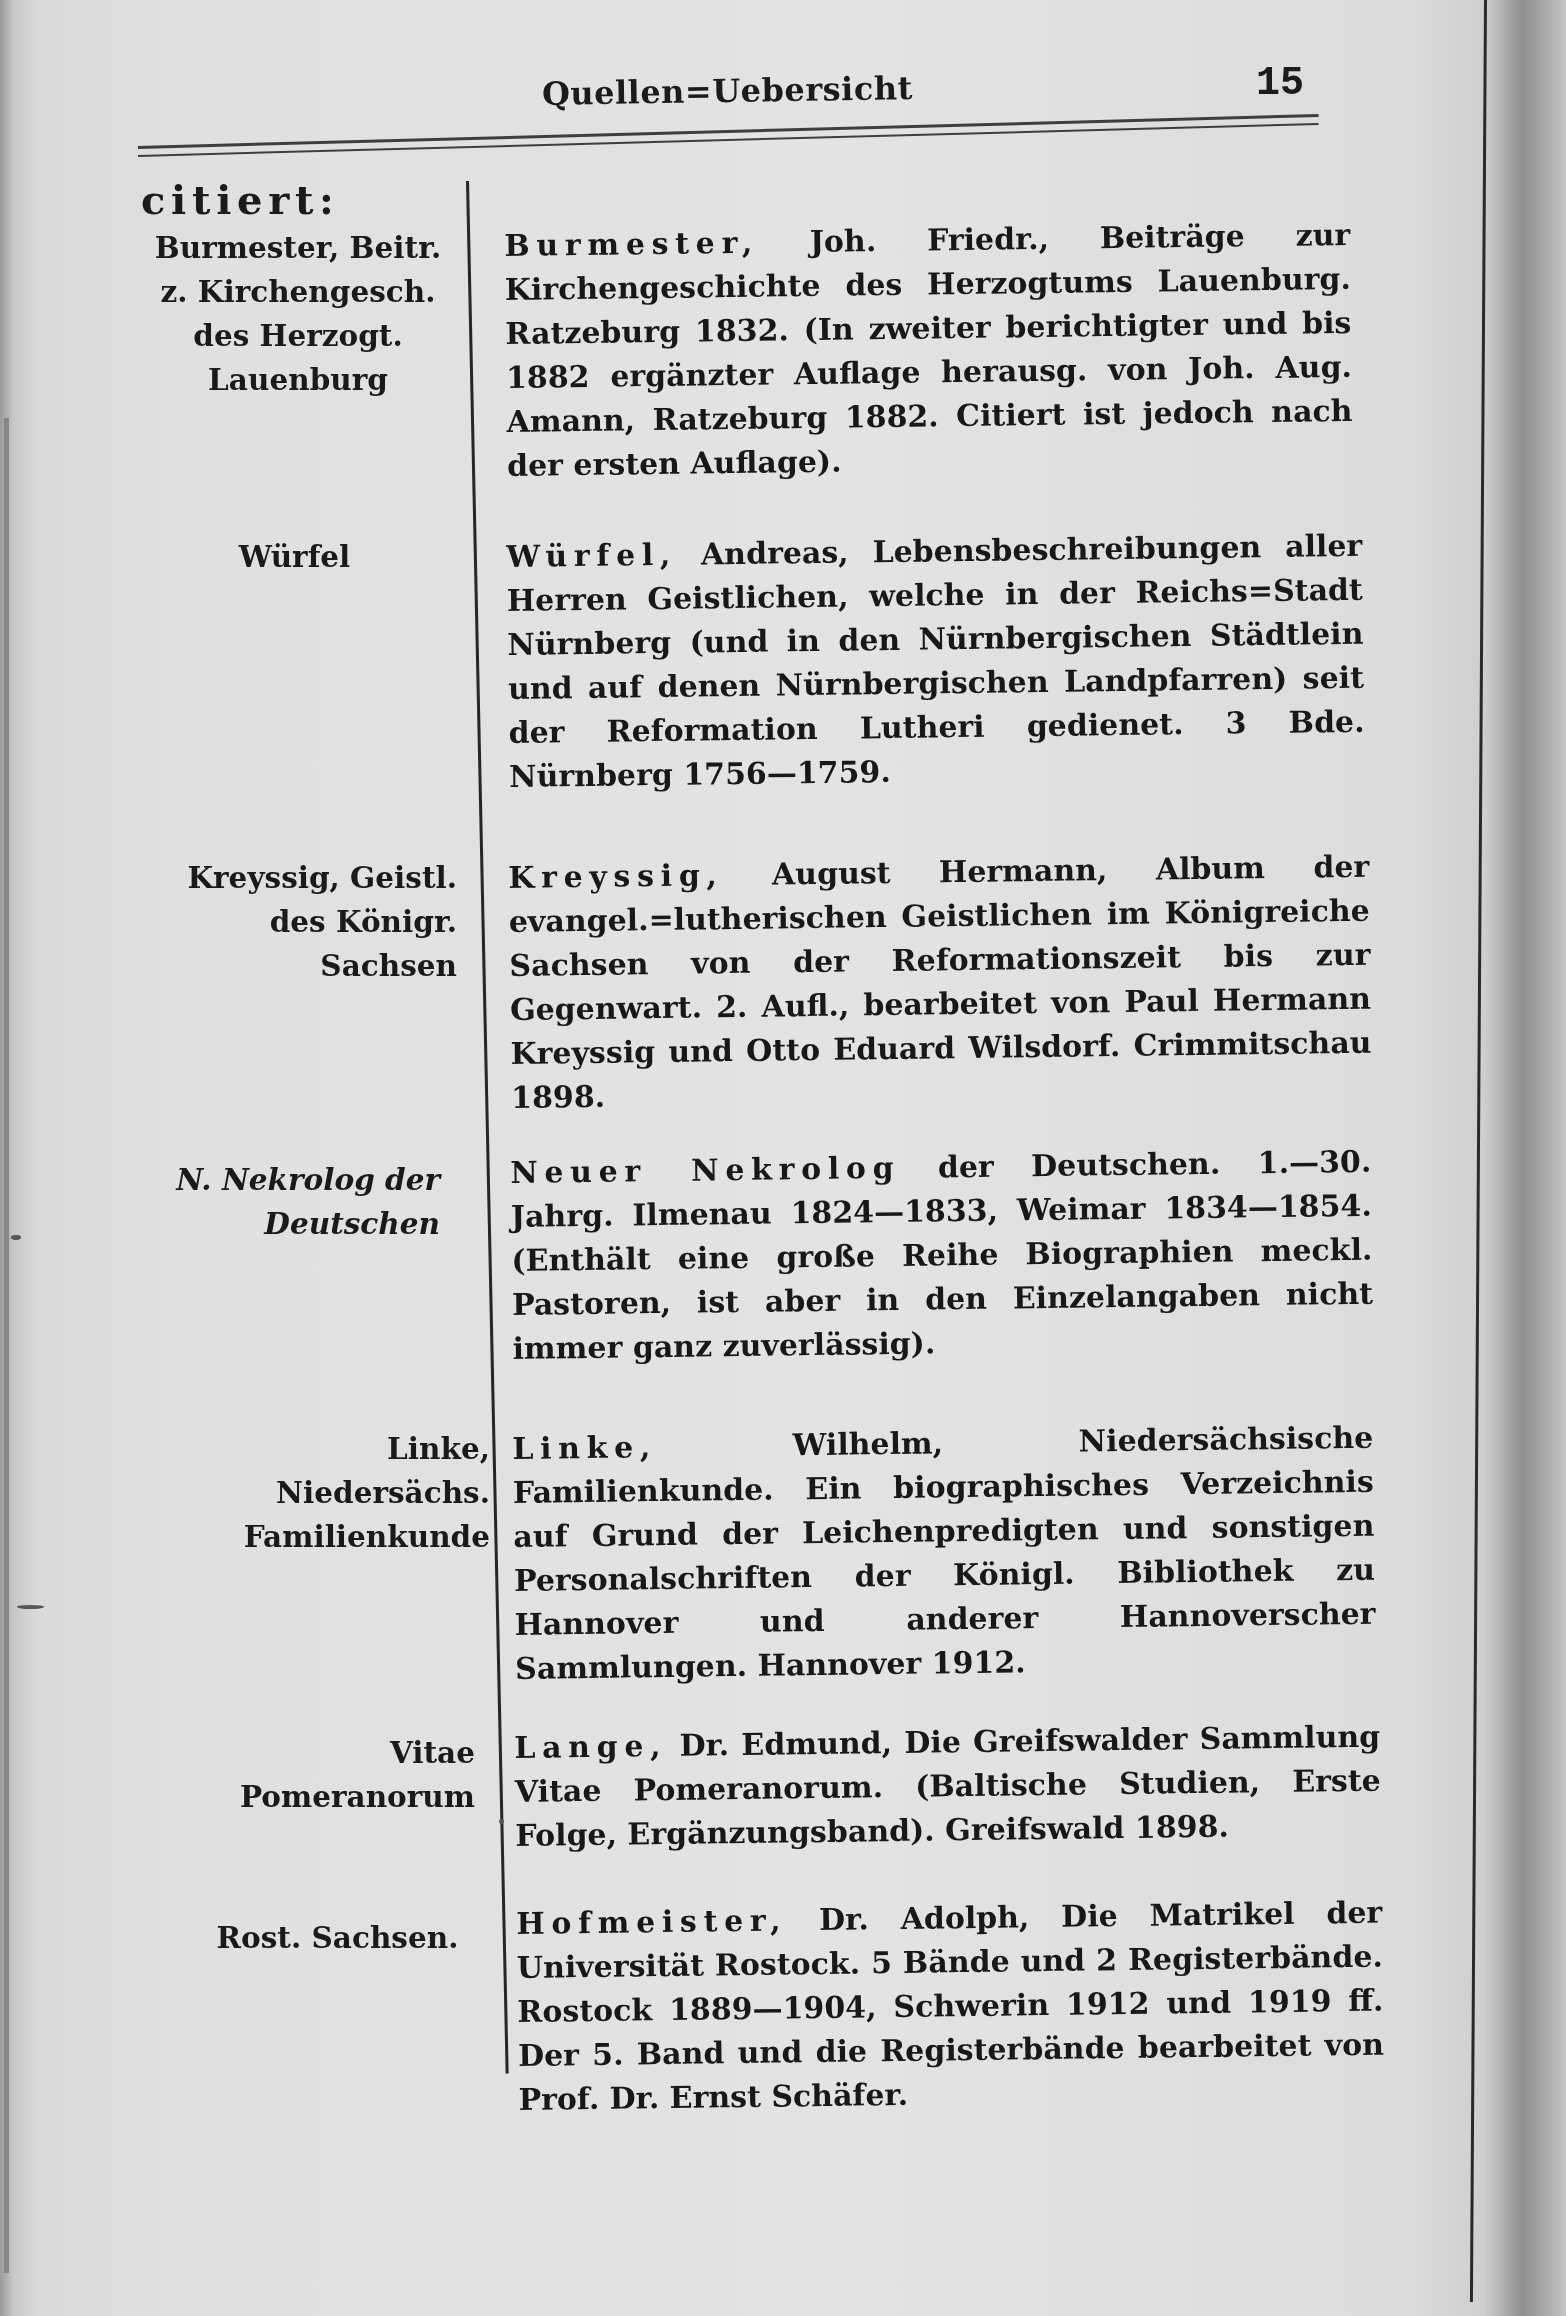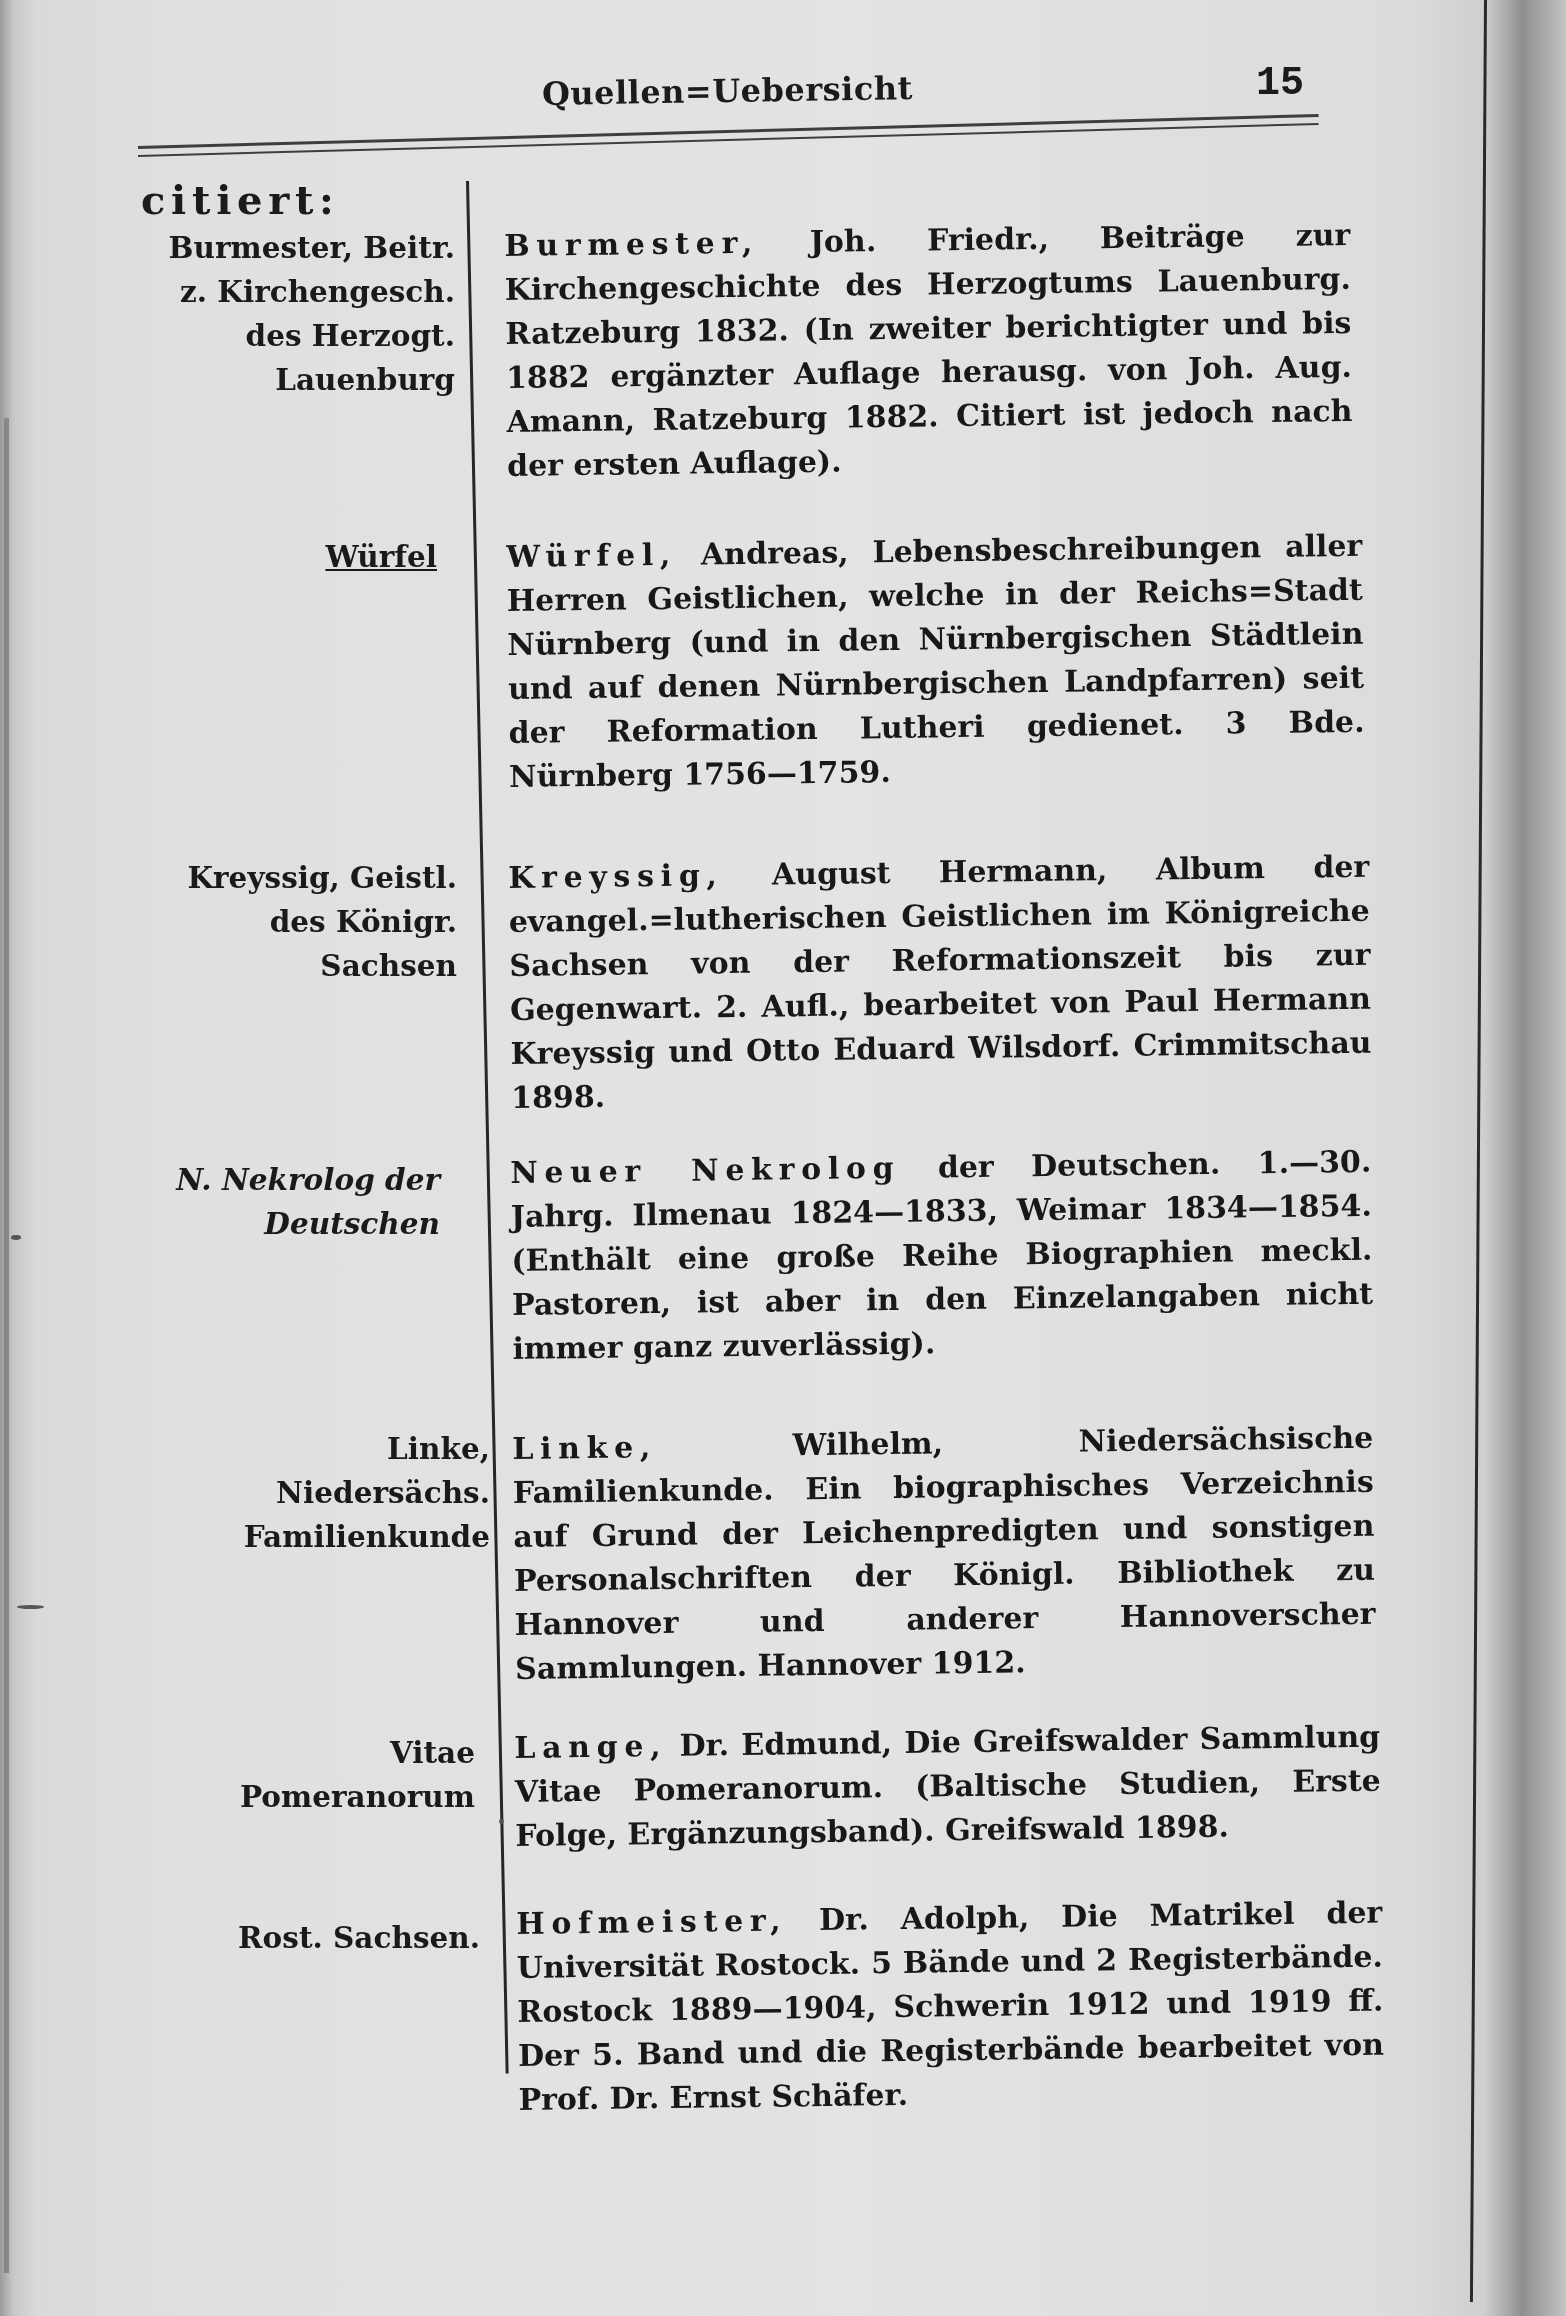--- a/index.html
+++ b/index.html
@@ -47,21 +47,21 @@
   }
   .divider {
     position: absolute; left: 466px; top: 181px; width: 2.9px; height: 1893px;
     background: #262626; transform: rotate(-1.2deg); transform-origin: top left;
   }
   .entry { position: absolute; }
   .short {
     position: absolute; font-size: 29.5px; font-weight: bold; line-height: 44px;
     text-align: right; color: #1a1a1a;
   }
-  .short.left-al { text-align: right; }
+  .short.left-al { text-align: center; }
   .full {
     position: absolute; font-size: 30px; line-height: 44px;
     text-align: justify; text-align-last: left; color: #181818;
     transform: rotate(-0.75deg); transform-origin: top left;
     font-family: "DejaVu Serif", serif; font-weight: bold;
   }
   .full .author { letter-spacing: 6.7px; }
   .speck { position: absolute; background: #555; border-radius: 50%; }
 </style>
 </head>
@@ -80,21 +80,21 @@
 
 <div class="col-label">citiert:</div>
 <div class="divider"></div>
 
 <div class="entry">
   <div class="short left-al" style="left:141px; top:226px; width:314px;">Burmester, Beitr. z. Kirchengesch. des Herzogt. Lauenburg</div>
   <div class="full" style="left:504px; top:224px; width:846px;"><span class="author">Burmester,</span> <span>Joh. Friedr., Beiträge zur Kirchengeschichte des Herzogtums Lauenburg. Ratzeburg 1832. (In zweiter berichtigter und bis 1882 ergänzter Auflage herausg. von Joh. Aug. Amann, Ratzeburg 1882. Citiert ist jedoch nach der ersten Auflage).</span></div>
 </div>
 
 <div class="entry">
-  <div class="short left-al" style="left:152px; top:535px; width:285px;text-decoration:underline;">Würfel</div>
+  <div class="short left-al" style="left:152px; top:535px; width:285px;">Würfel</div>
   <div class="full" style="left:506px; top:535px; width:856px;"><span class="author">Würfel,</span> <span>Andreas, Lebensbeschreibungen aller Herren Geistlichen, welche in der Reichs=Stadt Nürnberg (und in den Nürnbergischen Städtlein und auf denen Nürnbergischen Landpfarren) seit der Reformation Lutheri gedienet. 3 Bde. Nürnberg 1756—1759.</span></div>
 </div>
 
 <div class="entry">
   <div class="short" style="left:162px; top:856px; width:295px;">Kreyssig, Geistl. des Königr. Sachsen</div>
   <div class="full" style="left:508px; top:856px; width:861px;"><span class="author">Kreyssig,</span> <span>August Hermann, Album der evangel.=lutherischen Geistlichen im Königreiche Sachsen von der Reformationszeit bis zur Gegenwart. 2. Aufl., bearbeitet von Paul Hermann Kreyssig und Otto Eduard Wilsdorf. Crimmitschau 1898.</span></div>
 </div>
 
 <div class="entry">
   <div class="short" style="left:169px; top:1158px; width:271px;font-style:italic;">N. Nekrolog der Deutschen</div>

